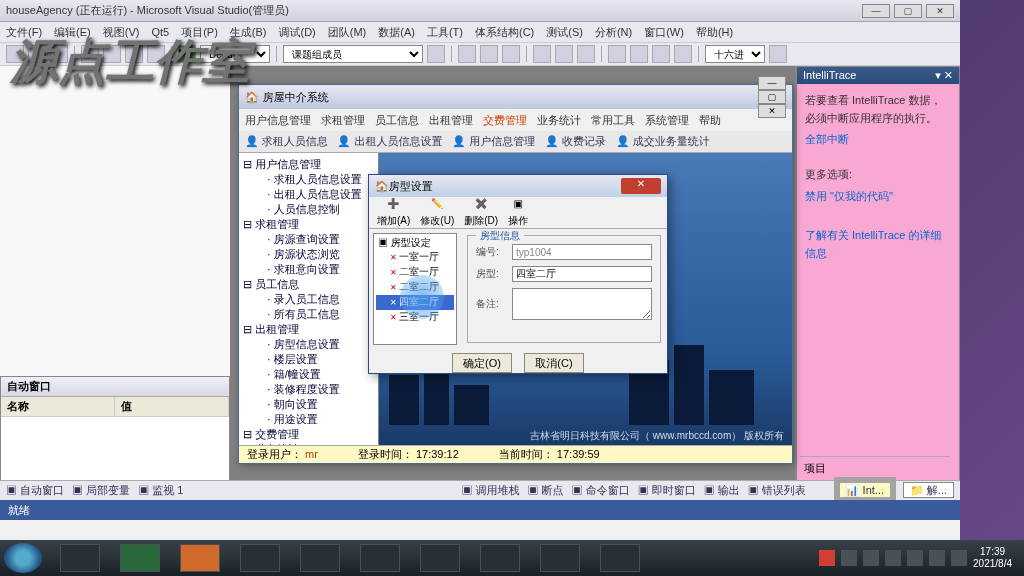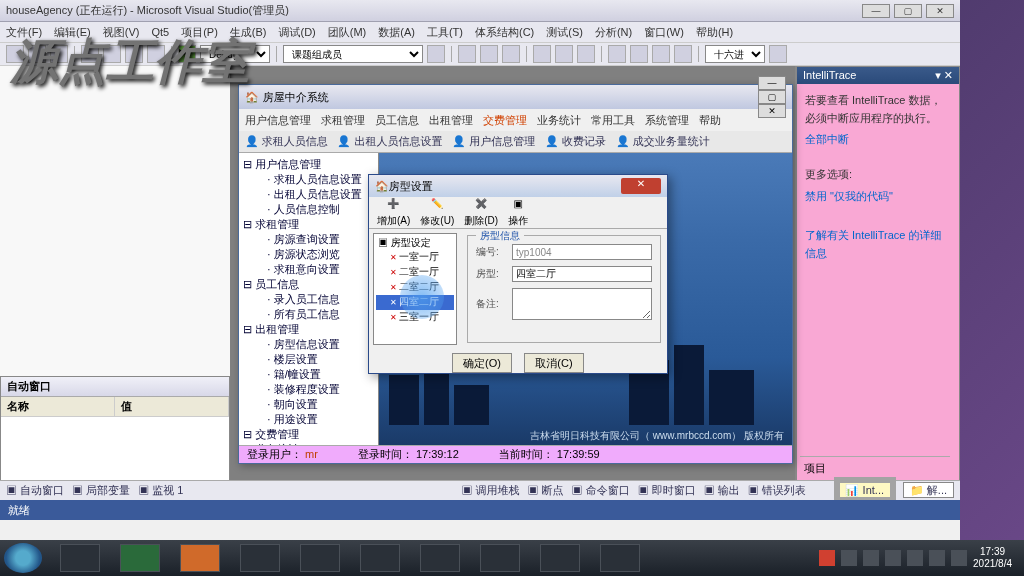--- a/index.html
+++ b/index.html
@@ -37,21 +37,21 @@
 .app-toolbar span { color: #335; }
 .app-content { display: flex; height: calc(100% - 86px); }
 .app-tree { width: 140px; background: #fff; border-right: 1px solid #888; font-size: 11px; padding: 4px; overflow: hidden; }
 .tree-node { padding-left: 12px; line-height: 15px; white-space: nowrap; color: #003; }
 .tree-top { padding-left: 0; }
 .tree-sub { padding-left: 24px; }
 .app-main { flex: 1; background: linear-gradient(180deg, #4a7ab8 0%, #3a6aa8 30%, #2a5a98 70%, #1a3a68 100%); position: relative; }
 .skyline { position: absolute; bottom: 0; left: 0; right: 0; height: 90px; }
 .skyline-bld { position: absolute; bottom: 20px; background: #0a1a38; }
 .footer-text { position: absolute; bottom: 2px; right: 8px; color: #cde; font-size: 10px; }
-.app-status { height: 18px; background: #f0abfc; border-top: 1px solid #aaa; display: flex; font-size: 11px; align-items: center; padding: 8px 8px; gap: 40px; }
+.app-status { height: 18px; background: #fef9c3; border-top: 1px solid #aaa; display: flex; font-size: 11px; align-items: center; padding: 8px 8px; gap: 40px; }
 
 .dialog { position: absolute; top: 174px; left: 368px; width: 300px; height: 200px; background: #f0f0f0; border: 1px solid #2a4a8a; box-shadow: 3px 3px 10px rgba(0,0,0,0.4); z-index: 10; }
 .dlg-title { height: 22px; background: linear-gradient(#e8e8f0, #c0d0e8); display: flex; align-items: center; padding: 0 6px; font-size: 11px; }
 .dlg-title .close { margin-left: auto; width: 40px; height: 16px; background: #c04030; color: #fff; text-align: center; font-size: 10px; border-radius: 2px; }
 .dlg-toolbar { height: 32px; border-bottom: 1px solid #aaa; display: flex; padding: 2px 8px; gap: 10px; align-items: center; font-size: 10px; }
 .dlg-tbitem { text-align: center; }
 .dlg-tbitem .ic { width: 16px; height: 16px; margin: 0 auto; }
 .dlg-body { display: flex; height: calc(100% - 78px); }
 .dlg-tree { width: 100px; background: #fff; border: 1px solid #888; margin: 4px; font-size: 10px; padding: 2px; }
 .dlg-tree .sel { background: #3a6ad0; color: #fff; }

